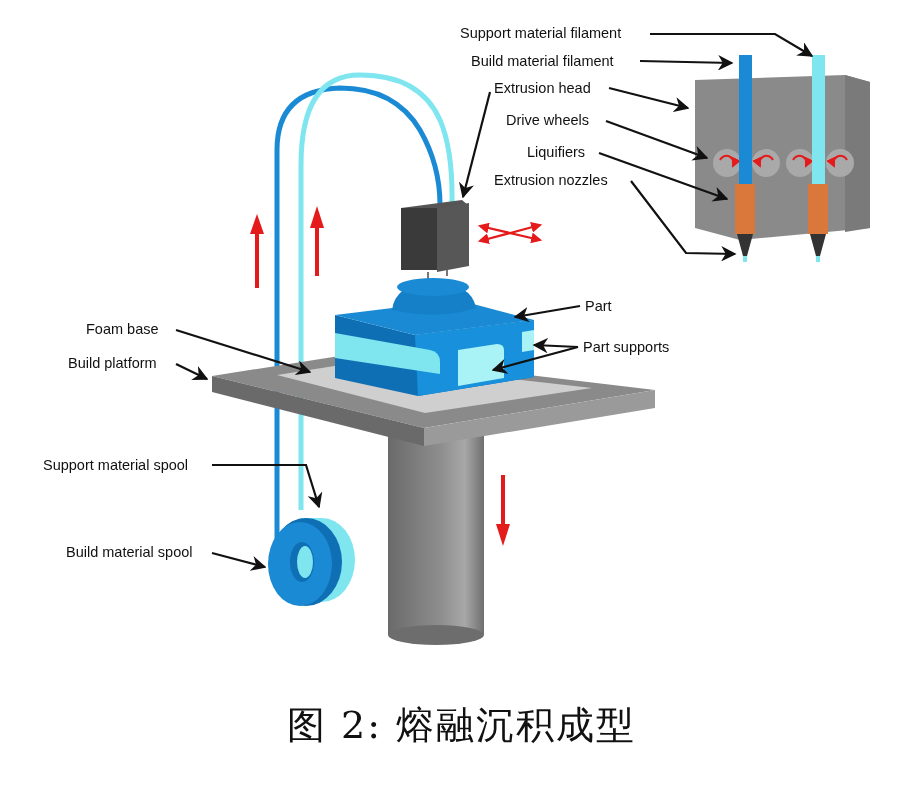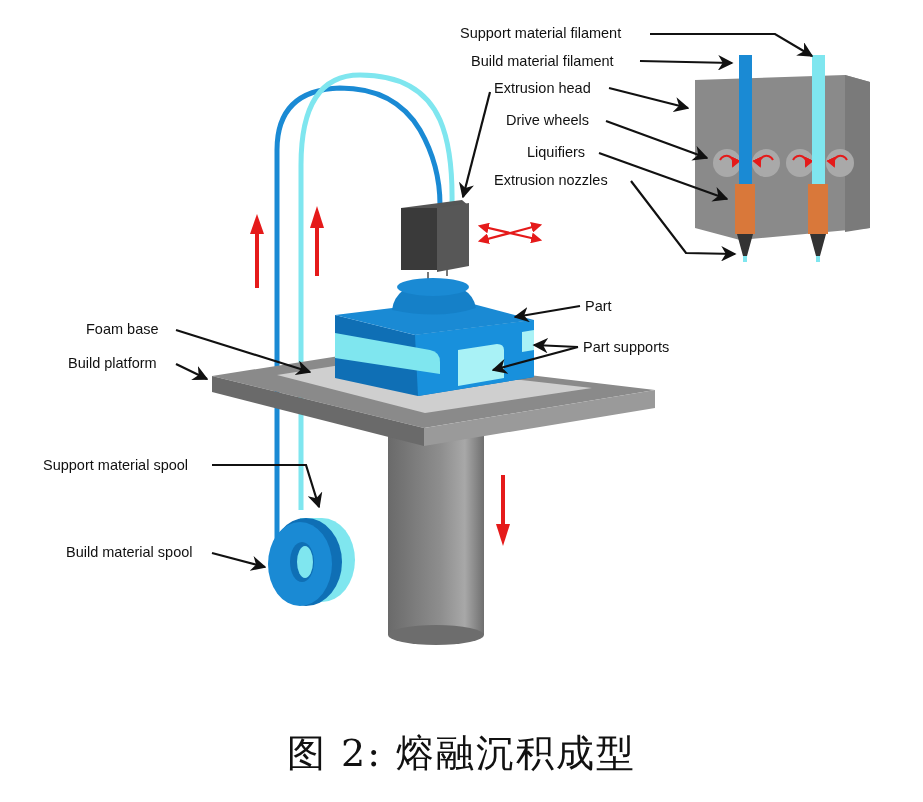--- a/index.html
+++ b/index.html
@@ -1,20 +1,20 @@
 <!DOCTYPE html>
 <html><head>
 <meta charset="utf-8">
 <style>
   html, body { margin:0; padding:0; background:#ffffff; }
   body { width:923px; height:802px; position:relative; overflow:hidden; }
   svg { position:absolute; left:0; top:0; }
   .lbl { font-family:"Liberation Sans", sans-serif; font-size:14.5px; fill:#111; }
   .lead { stroke:#111; stroke-width:2.2; fill:none; }
-  .cap { position:absolute; left:0; width:923px; top:728px; text-align:center;
+  .cap { position:absolute; left:0; width:923px; top:700px; text-align:center;
          font-family:"DejaVu Serif", "Liberation Serif", serif; font-size:38px; color:#111; letter-spacing:2px; }
 </style>
 </head>
 <body>
 
 <svg width="923" height="802" viewBox="0 0 923 802">
   <defs>
     <linearGradient id="colGrad" x1="0" x2="1" y1="0" y2="0">
       <stop offset="0" stop-color="#6a6a6a"></stop>
       <stop offset="0.55" stop-color="#8e8e8e"></stop>

